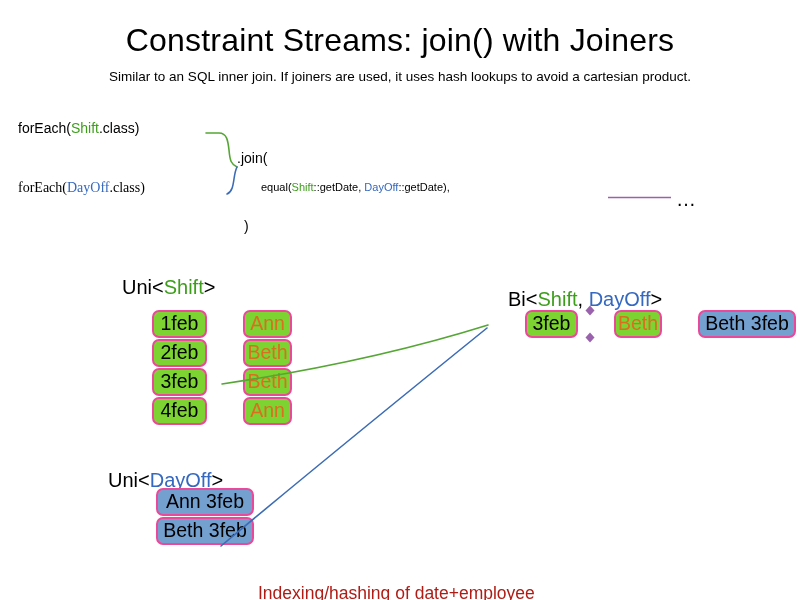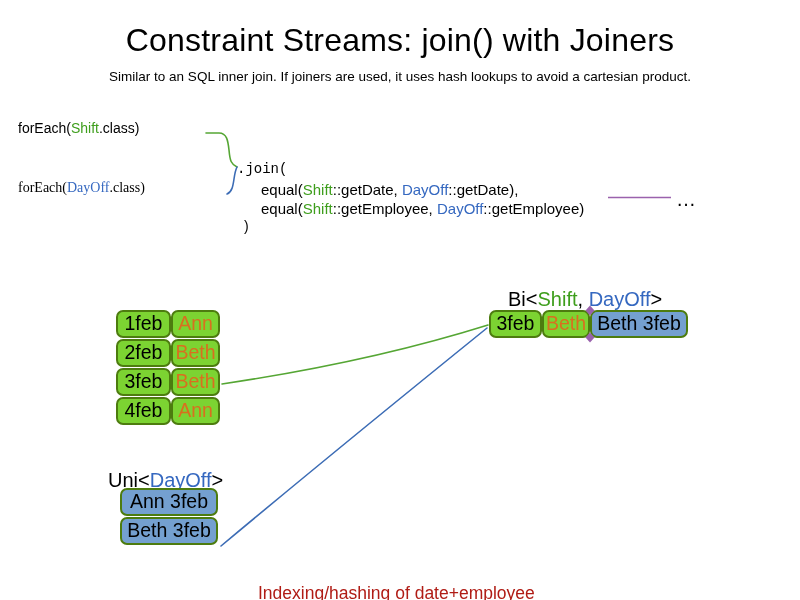--- a/index.html
+++ b/index.html
@@ -6,30 +6,30 @@
   .slide{
     position:relative;width:800px;height:600px;background:#fff;
     font-family:"Liberation Sans",sans-serif;color:var(--text,#000);
     overflow:hidden;
   }
   .abs{position:absolute;}
   .title{top:22px;left:0;width:100%;text-align:center;font-size:32px;letter-spacing:0.2px;}
   .subtitle{top:69px;left:0;width:100%;text-align:center;font-size:13.5px;}
   .code{white-space:pre;}
   .lg{font-size:14px;}
-  .sm{font-size:15px;}
+  .sm{font-size:11px;}
   .grn{color:var(--green-text,#3e9e1c);}
   .blu{color:var(--blue-text,#3568c0);}
   .tbl-title{font-size:20px;white-space:pre;}
   .col{display:flex;flex-direction:column;gap:1px;}
   .row{display:flex;}
   .cell{
-    box-sizing:border-box;height:28px;border:2px solid #4d7c0f;border-radius:7px;
+    box-sizing:border-box;height:28px;border:2px solid #ec4899;border-radius:7px;
     display:flex;align-items:center;justify-content:center;
-    font-size:19.5px;line-height:1;white-space:nowrap;overflow:hidden;
+    font-size:19.5px;line-height:1;white-space:nowrap;overflow:hidden;margin-left:36px;
   }
   .green{background:var(--green-fill,#7cd332);}
   .blue{background:var(--blue-fill,#74a0d0);}
   .orange{color:var(--orange-text,#d96f1f);}
   .w-date{width:55px;}
   .w-name{width:49px;}
   .w-bdate{width:53px;}
   .w-bname{width:48px;}
   .w-pair{width:98px;}
   .note{color:var(--red-text,#b01c15);font-size:17.5px;line-height:24px;white-space:pre;}
@@ -45,30 +45,30 @@
 
 <div class="slide">
 
   <div class="abs title">Constraint Streams: join() with Joiners</div>
   <div class="abs subtitle">Similar to an SQL inner join. If joiners are used, it uses hash lookups to avoid a cartesian product.</div>
 
   <div class="abs code lg" style="left:18px;top:120px;"><span>forEach(</span><span class="grn">Shift</span><span>.class)</span></div>
 
   <div class="abs code lg" style="left:18px;top:180px;font-family:Liberation Serif, serif;"><span>forEach(</span><span class="blu">DayOff</span><span>.class)</span></div>
 
-  <div class="abs code lg" style="left:237px;top:161px;font-family:Liberation Mono, monospace;">.join(</div>
+  <div class="abs code lg" style="left:237px;top:150px;">.join(</div>
 
   <div class="abs code sm" style="left:261px;top:181px;"><span>equal(</span><span class="grn">Shift</span><span>::getDate, </span><span class="blu">DayOff</span><span>::getDate),</span></div>
 
-  <div class="abs code sm" style="left:261px;top:200px;"><span>equal(</span><span class="grn">Shift</span><span>::getEmployee, </span><span class="blu">DayOff</span><span>::getEmployee)</span></div>
 
   <div class="abs code lg" style="left:244px;top:218px;">)</div>
 
   <div class="abs ellipsis" style="left:676px;top:188px;">…</div>
 
+  <div class="abs tbl-title" style="left:122px;top:276px;"><span>Uni&lt;</span><span class="grn">Shift</span><span>&gt;</span></div>
 
   <div class="abs col" style="left:116px;top:310px;">
     <div class="row">
       <div class="cell green w-date">1feb</div>
       <div class="cell green w-name orange">Ann</div>
     </div>
     <div class="row">
       <div class="cell green w-date">2feb</div>
       <div class="cell green w-name orange">Beth</div>
     </div>

